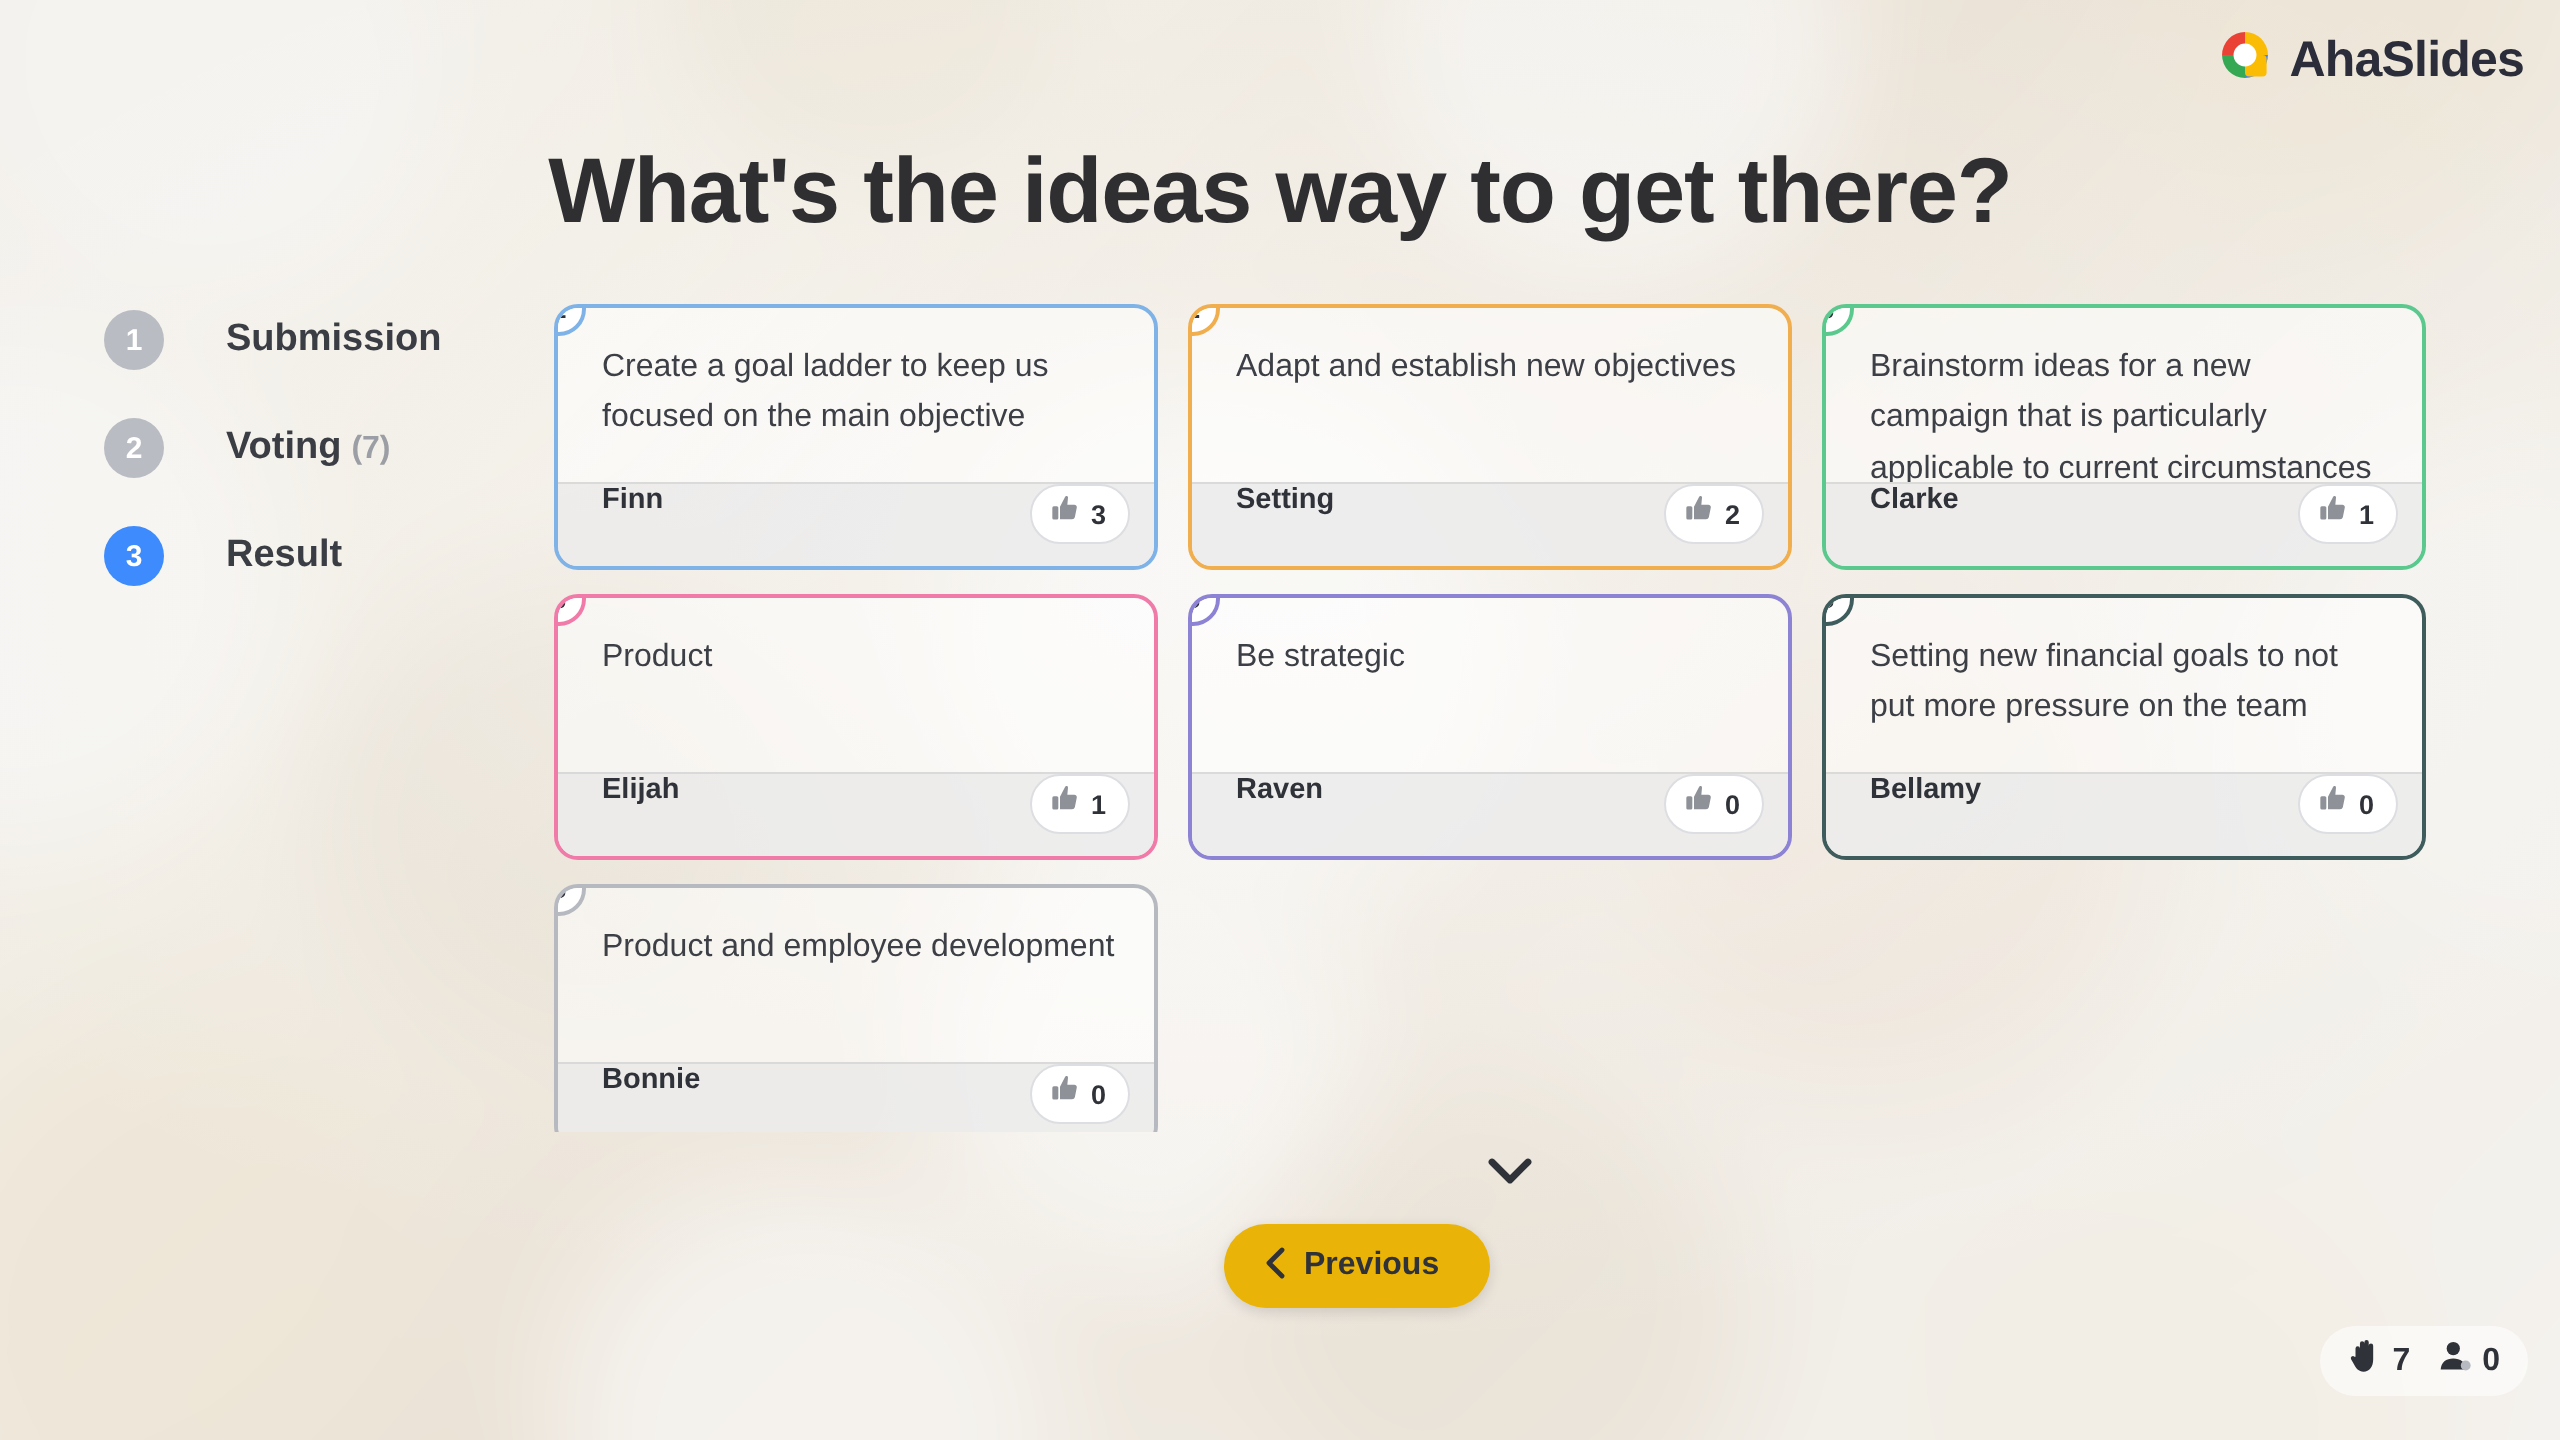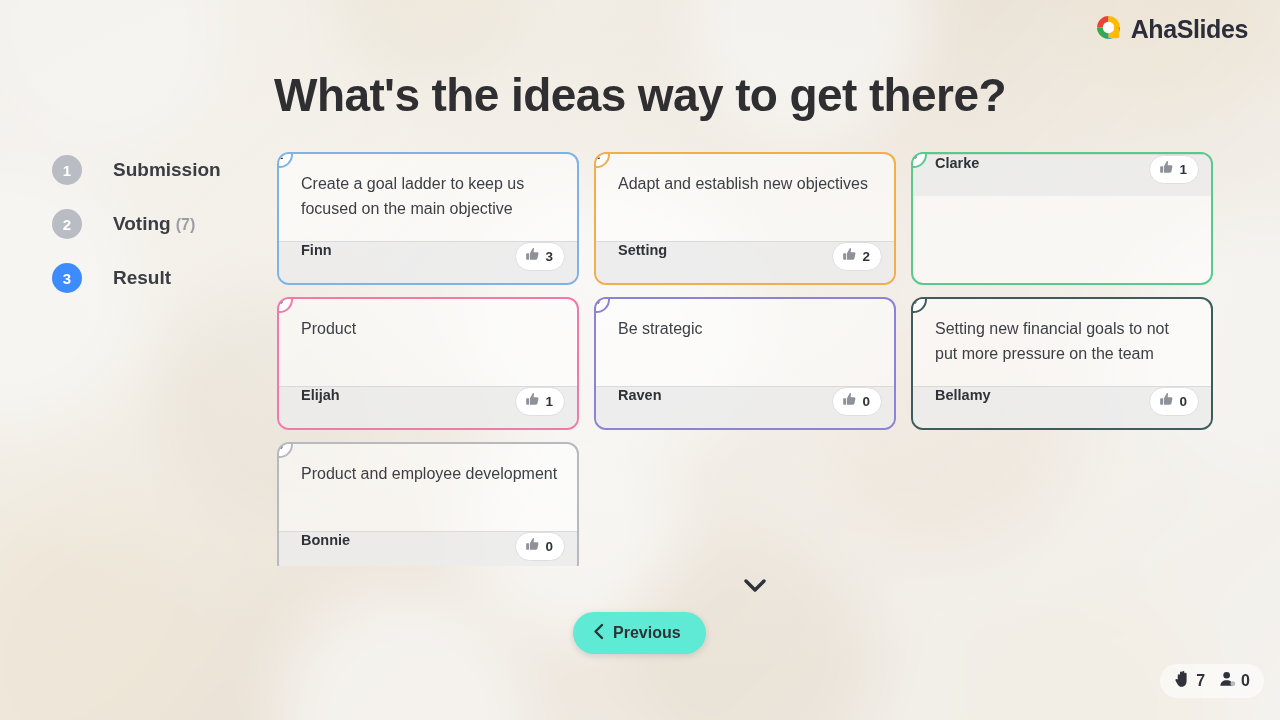--- a/index.html
+++ b/index.html
@@ -60,21 +60,21 @@
   #stage {
     position: absolute;
     inset: 0;
     z-index: 2;
   }
 
   
   #logo {
     position: absolute;
     top: 14px;
-    right: 32px;
+    right: 18px;
     display: flex;
     align-items: center;
     gap: 9px;
   }
   #logo-text {
     font-size: 25px;
     font-weight: bold;
     color: #2b2e3a;
     letter-spacing: -0.4px;
   }
@@ -230,26 +230,26 @@
     height: 26px;
     display: flex;
     align-items: center;
     justify-content: center;
     cursor: pointer;
   }
 
   
   #prev-btn {
     position: absolute;
-    left: 573px;
+    left: 612px;
     top: 612px;
     display: flex;
     align-items: center;
     gap: 9px;
-    background: #5eead4;
+    background: #eab308;
     border: none;
     border-radius: 22px;
     padding: 11px 25px 11px 20px;
     box-shadow: 0 2px 7px rgba(0,0,0,0.13);
     cursor: pointer;
     font-family: "Liberation Sans", sans-serif;
   }
   #prev-label {
     font-size: 16px;
     font-weight: bold;
@@ -356,20 +356,21 @@
               <span><svg width="15" height="15" viewBox="0 0 18 18">
                   <path d="M6.0 7.6 L9.1 1.7 a0.9 0.9 0 0 1 1.7 0.5 L10.4 6.4 L14.6 6.4 a1.5 1.5 0 0 1 1.45 1.9 L14.9 13.9 a1.7 1.7 0 0 1 -1.65 1.3 L6.0 15.2 Z" fill="#8e9197"></path>
                   <rect x="1.4" y="7.4" width="3.6" height="7.9" rx="0.9" fill="#8e9197"></rect>
                 </svg></span>
               <span class="vote-count">2</span>
             </div>
           </div>
         </div>
         <div class="card" style="border-color: rgb(91, 201, 142);">
           <div class="rank-badge" style="border-color: rgb(91, 201, 142);">3</div>
+          <div class="card-body">Brainstorm ideas for a new campaign that is particularly applicable to current circumstances</div>
           <div class="card-footer">
             <div class="card-author">Clarke</div>
             <div class="vote-pill">
               <span><svg width="15" height="15" viewBox="0 0 18 18">
                   <path d="M6.0 7.6 L9.1 1.7 a0.9 0.9 0 0 1 1.7 0.5 L10.4 6.4 L14.6 6.4 a1.5 1.5 0 0 1 1.45 1.9 L14.9 13.9 a1.7 1.7 0 0 1 -1.65 1.3 L6.0 15.2 Z" fill="#8e9197"></path>
                   <rect x="1.4" y="7.4" width="3.6" height="7.9" rx="0.9" fill="#8e9197"></rect>
                 </svg></span>
               <span class="vote-count">1</span>
             </div>
           </div>

